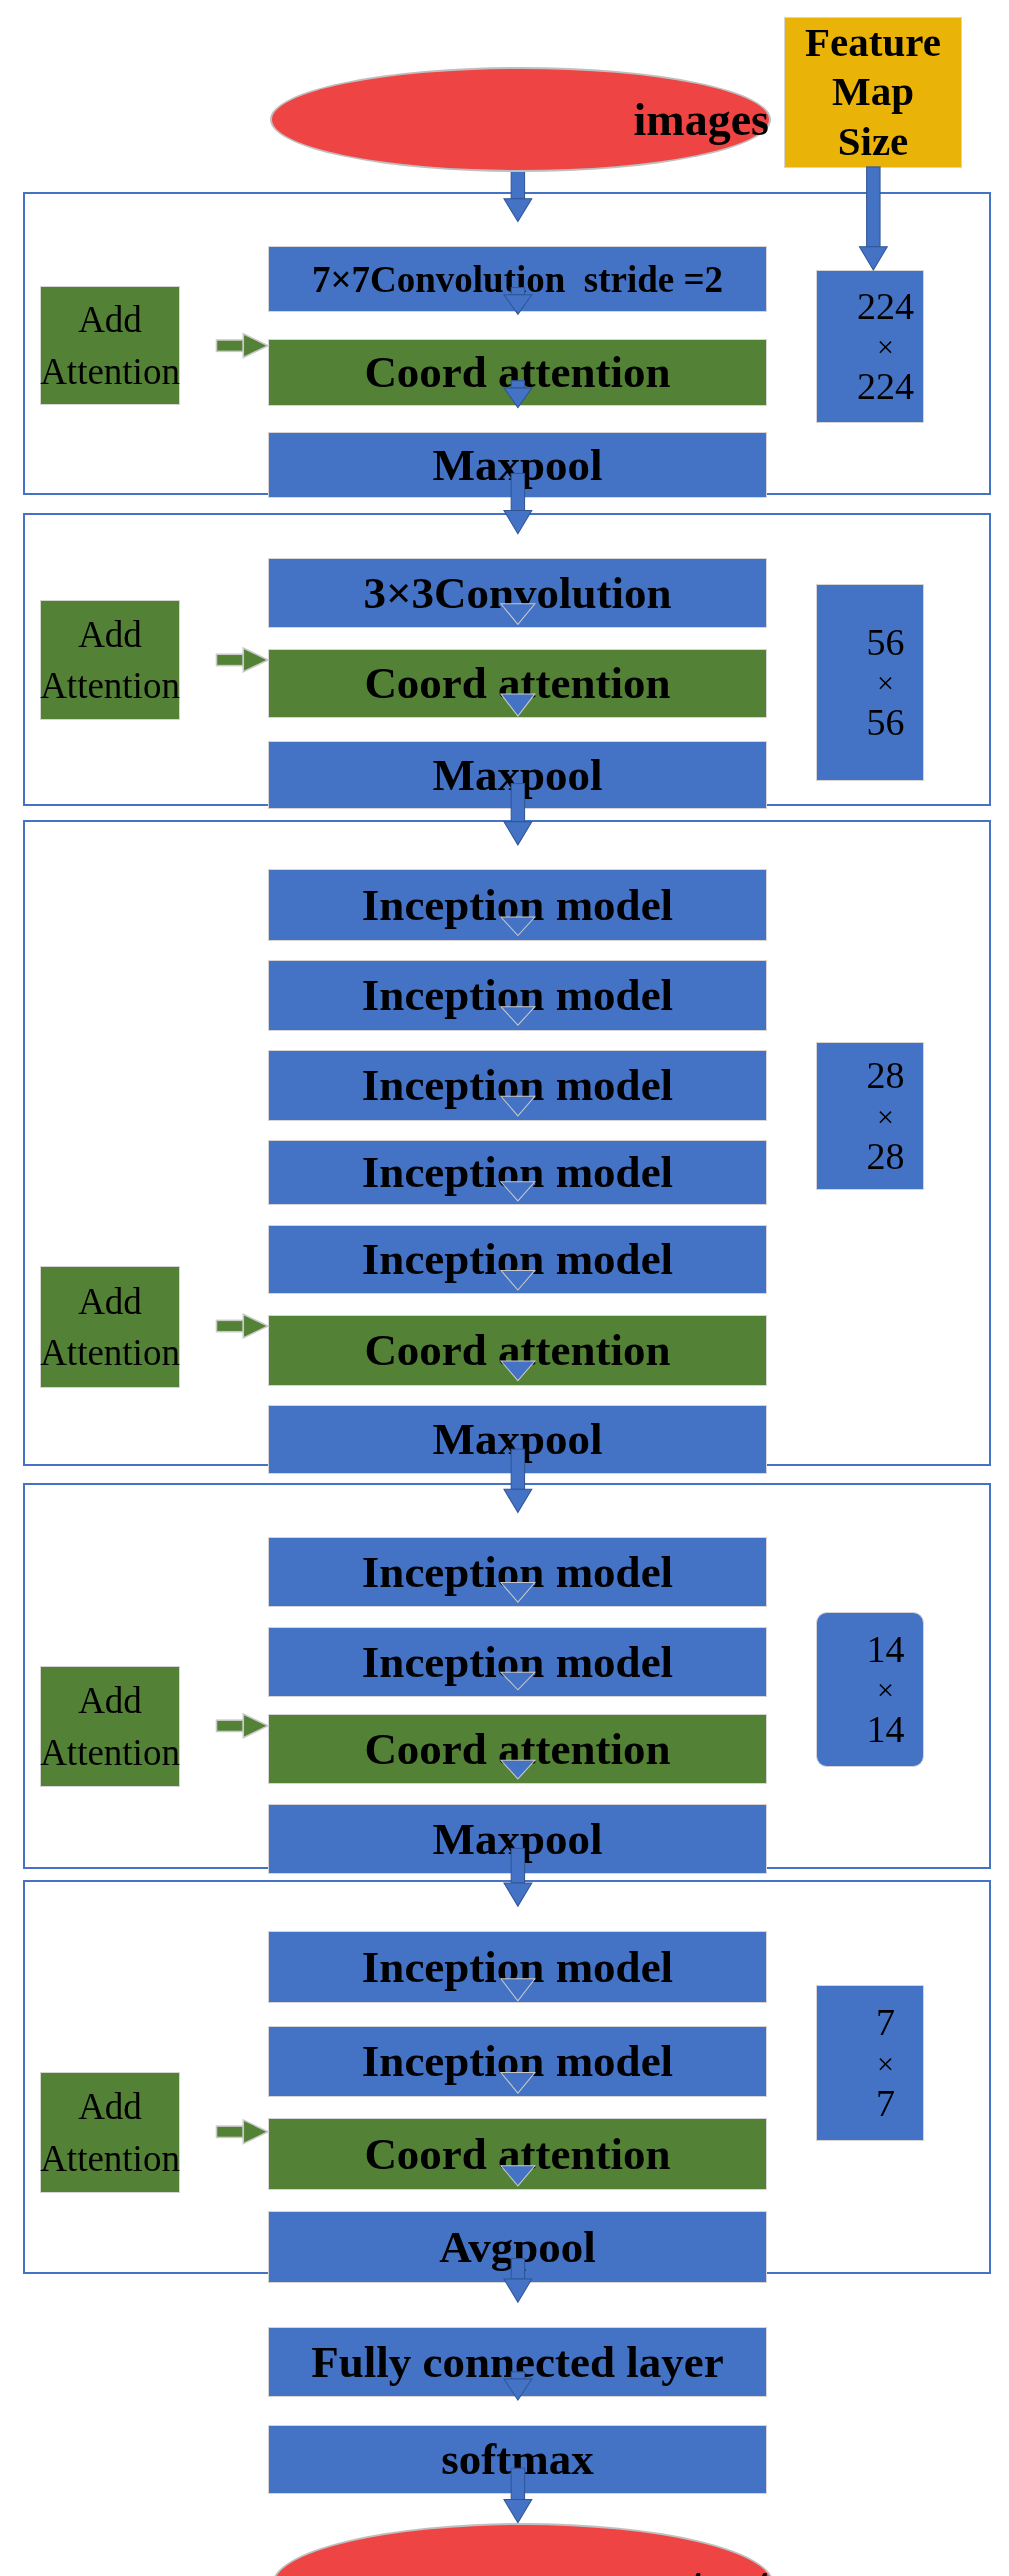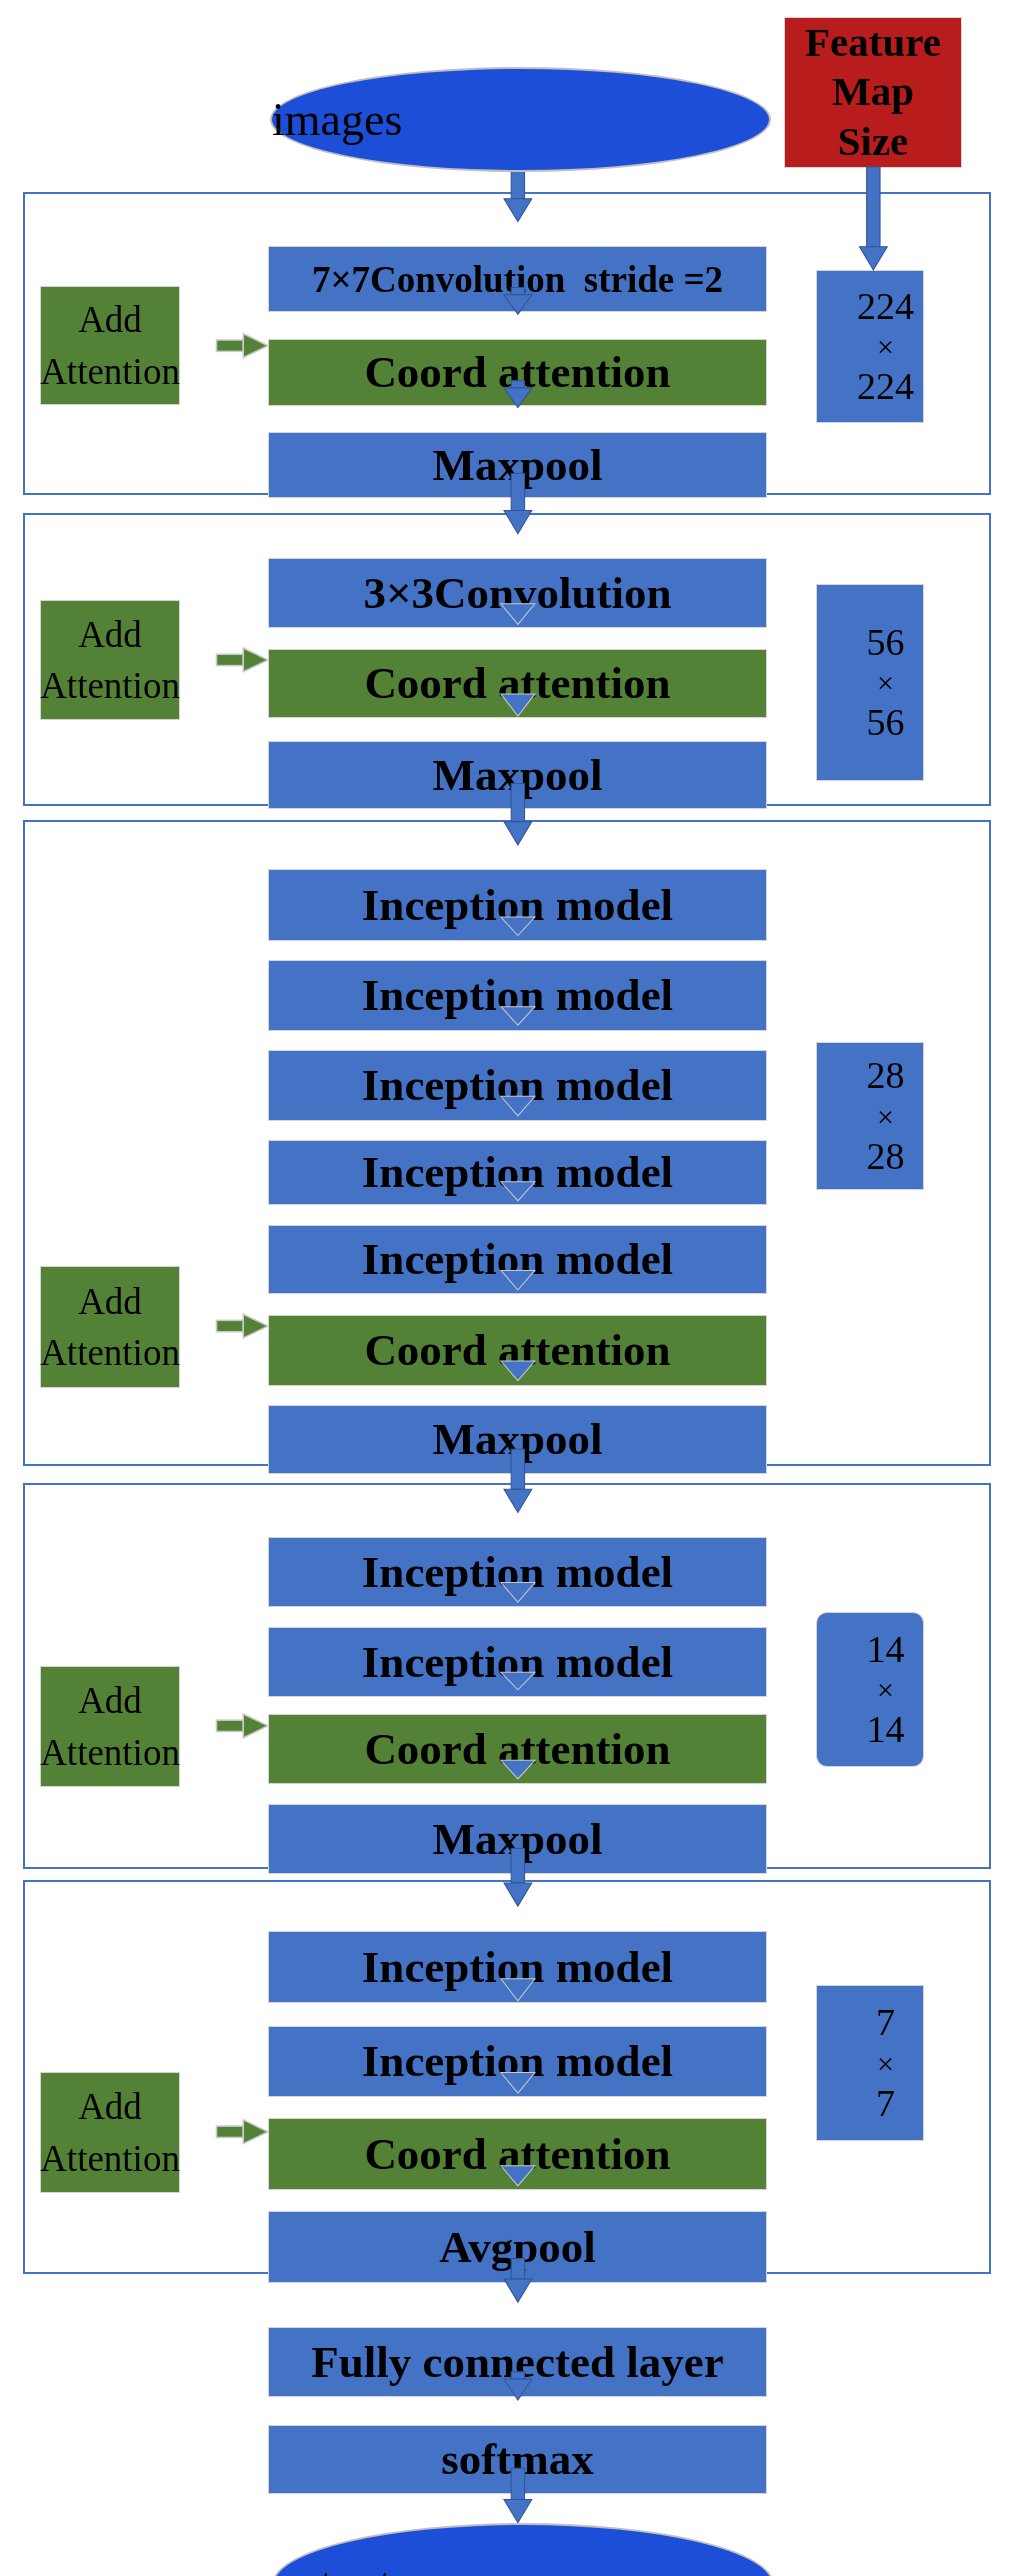--- a/index.html
+++ b/index.html
@@ -29,28 +29,28 @@
     font-weight:400;font-size:37px;line-height:1.38;
   }
   
   .sizebox{
     left:816px;width:108px;background:#4472C4;border:1.5px solid #D6D4D4;
     font-weight:normal;font-size:38px;line-height:1.24;padding-left:31px;
   }
   .sizebox .x{font-size:30px;line-height:1.1;}
   
   .legend{
-    left:784px;top:16.5px;width:178px;height:151px;background:#b91c1c;
+    left:784px;top:16.5px;width:178px;height:151px;background:#eab308;
     border:1.5px solid #D6D4D4;font-weight:bold;font-size:41px;line-height:1.2;
   }
   
   .ellipse{
-    position:absolute;background:#1d4ed8;border:2.1px solid #BFBFBF;border-radius:50%;
-    display:flex;align-items:center;justify-content:flex-start;
-    font-weight:normal;font-size:46px;z-index:6;
+    position:absolute;background:#ef4444;border:2.1px solid #BFBFBF;border-radius:50%;
+    display:flex;align-items:center;justify-content:flex-end;
+    font-weight:bold;font-size:46px;z-index:6;
   }
   svg.overlay{position:absolute;left:0;top:0;z-index:5;pointer-events:none;}
 </style>
 </head>
 <body>
 
 <div class="canvas">
 
   <div class="sec" style="top:192px;height:303px;"></div>
   <div class="sec" style="top:513px;height:293px;"></div>

